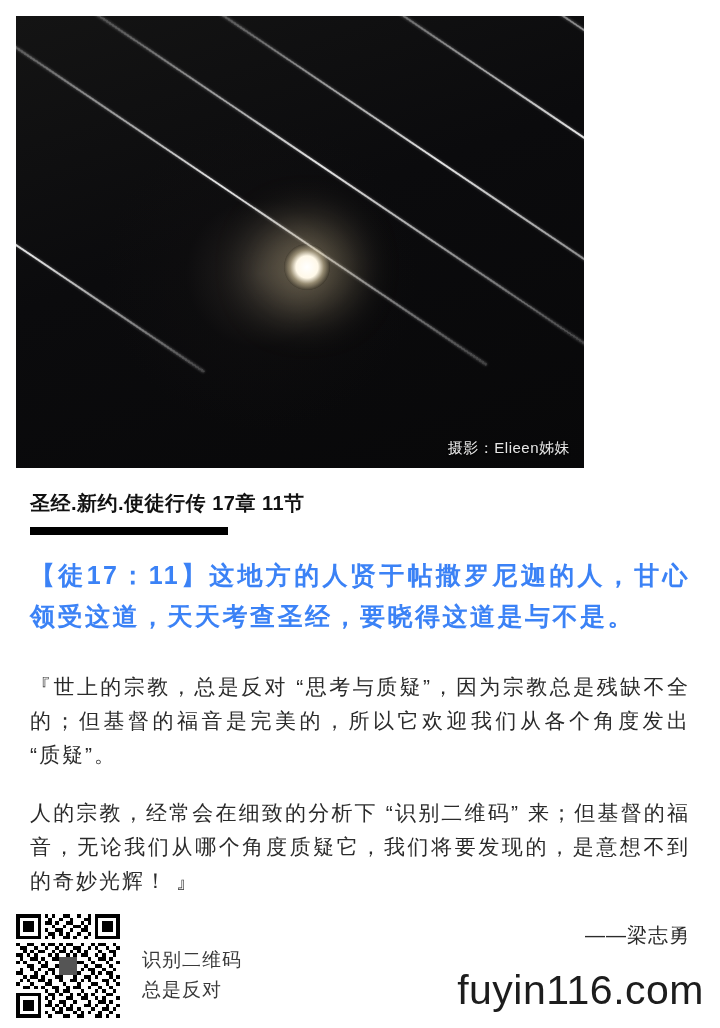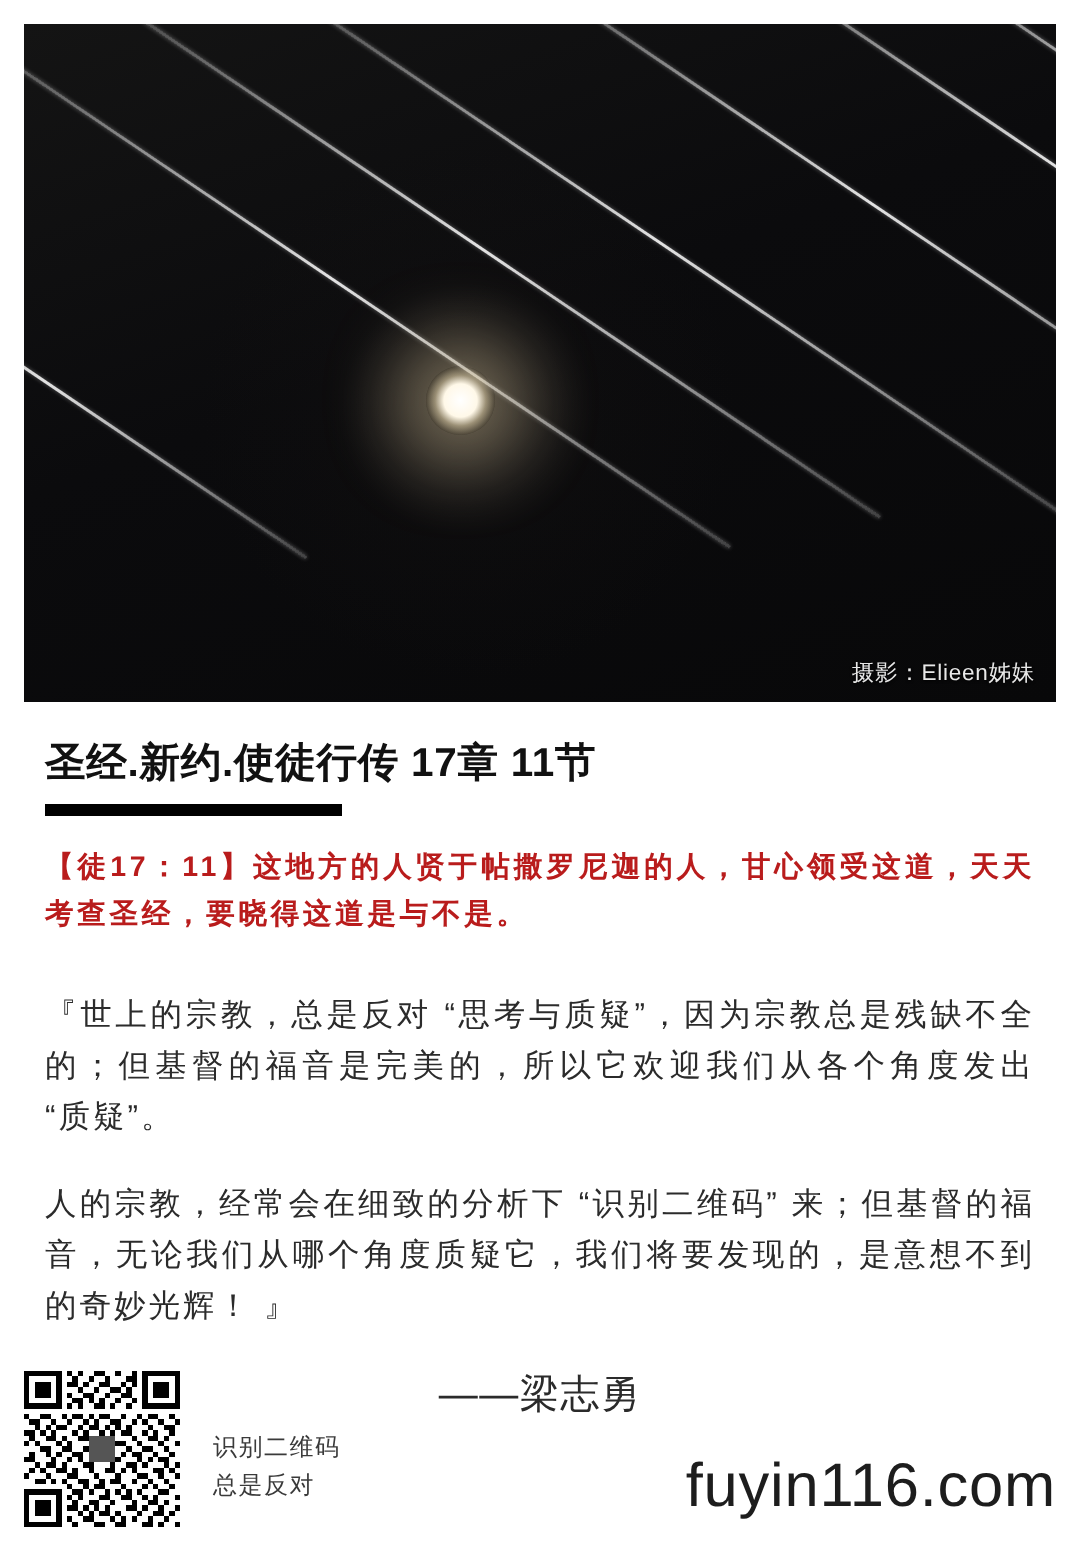--- a/index.html
+++ b/index.html
@@ -18,21 +18,21 @@
     width: 720px;
     height: 1028px;
     background: #ffffff;
     box-sizing: border-box;
     padding: 16px 16px 0 16px;
   }
 
   
   .photo {
     position: relative;
-    width: 688px;
+    width: 568px;
     height: 452px;
     background: #701a75;
     overflow: hidden;
   }
   .photo .sky {
     position: absolute;
     inset: 0;
     background:
       radial-gradient(circle at 43% 57%, rgba(60,55,50,0.55) 0%, rgba(20,18,18,0.25) 18%, rgba(8,8,10,0) 38%),
       linear-gradient(160deg, #141414 0%, #0b0b0d 45%, #080809 100%);
@@ -62,60 +62,60 @@
     font-size: 15px;
     letter-spacing: 0.5px;
     text-shadow: 0 1px 2px rgba(0,0,0,0.9);
   }
 
   
   .heading-wrap {
     padding: 22px 14px 0 14px;
   }
   .heading {
-    font-size: 27px;
+    font-size: 20px;
     font-weight: bold;
     color: #111111;
     letter-spacing: 0.5px;
   }
   .heading-rule {
     margin-top: 10px;
     width: 198px;
     height: 8px;
     background: #000000;
   }
 
   
   .scripture {
     margin: 20px 14px 0 14px;
-    color: #b91c1c;
-    font-size: 19px;
+    color: #3b82f6;
+    font-size: 25px;
     line-height: 1.62;
     letter-spacing: 2.5px;
     font-weight: bold;
     text-align: justify;
   }
 
   
   .body-text {
     margin: 34px 14px 0 14px;
     color: #2b2b2b;
     font-size: 21px;
     line-height: 1.62;
     letter-spacing: 2px;
     text-align: justify;
   }
   .body-text p {
     margin: 0 0 24px 0;
   }
   .attribution {
     margin: 14px 14px 0 14px;
-    text-align: center;
+    text-align: right;
     color: #2b2b2b;
-    font-size: 26px;
+    font-size: 20px;
     letter-spacing: 1px;
   }
 
   
   .footer {
     position: absolute;
     left: 16px;
     right: 16px;
     bottom: 10px;
     height: 110px;
@@ -126,21 +126,21 @@
     width: 104px;
     height: 104px;
     image-rendering: pixelated;
     background: #ffffff;
     flex: 0 0 auto;
   }
   .footer-labels {
     margin-left: 22px;
     margin-bottom: 14px;
     color: #3a3a3a;
-    font-size: 16px;
+    font-size: 19px;
     line-height: 1.55;
     letter-spacing: 1px;
   }
   .site {
     margin-left: auto;
     margin-bottom: 4px;
     font-size: 41px;
     color: #1d1d1d;
     letter-spacing: 0.5px;
   }

